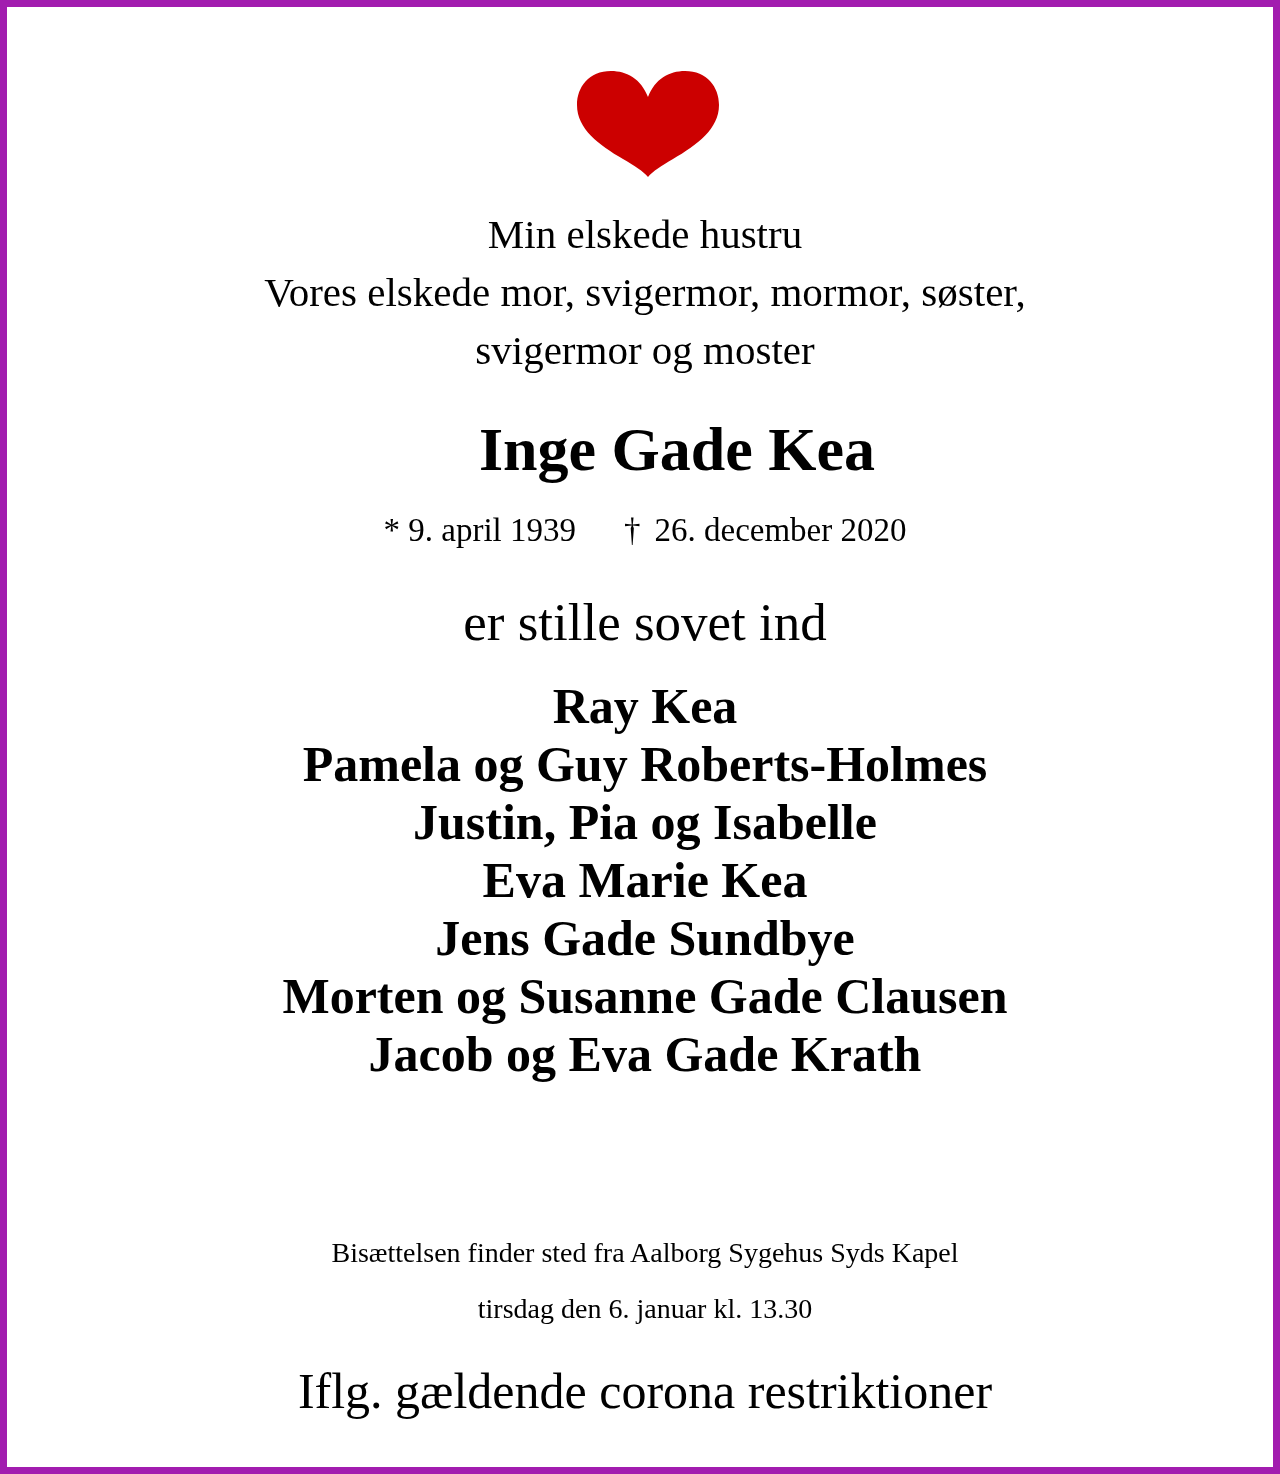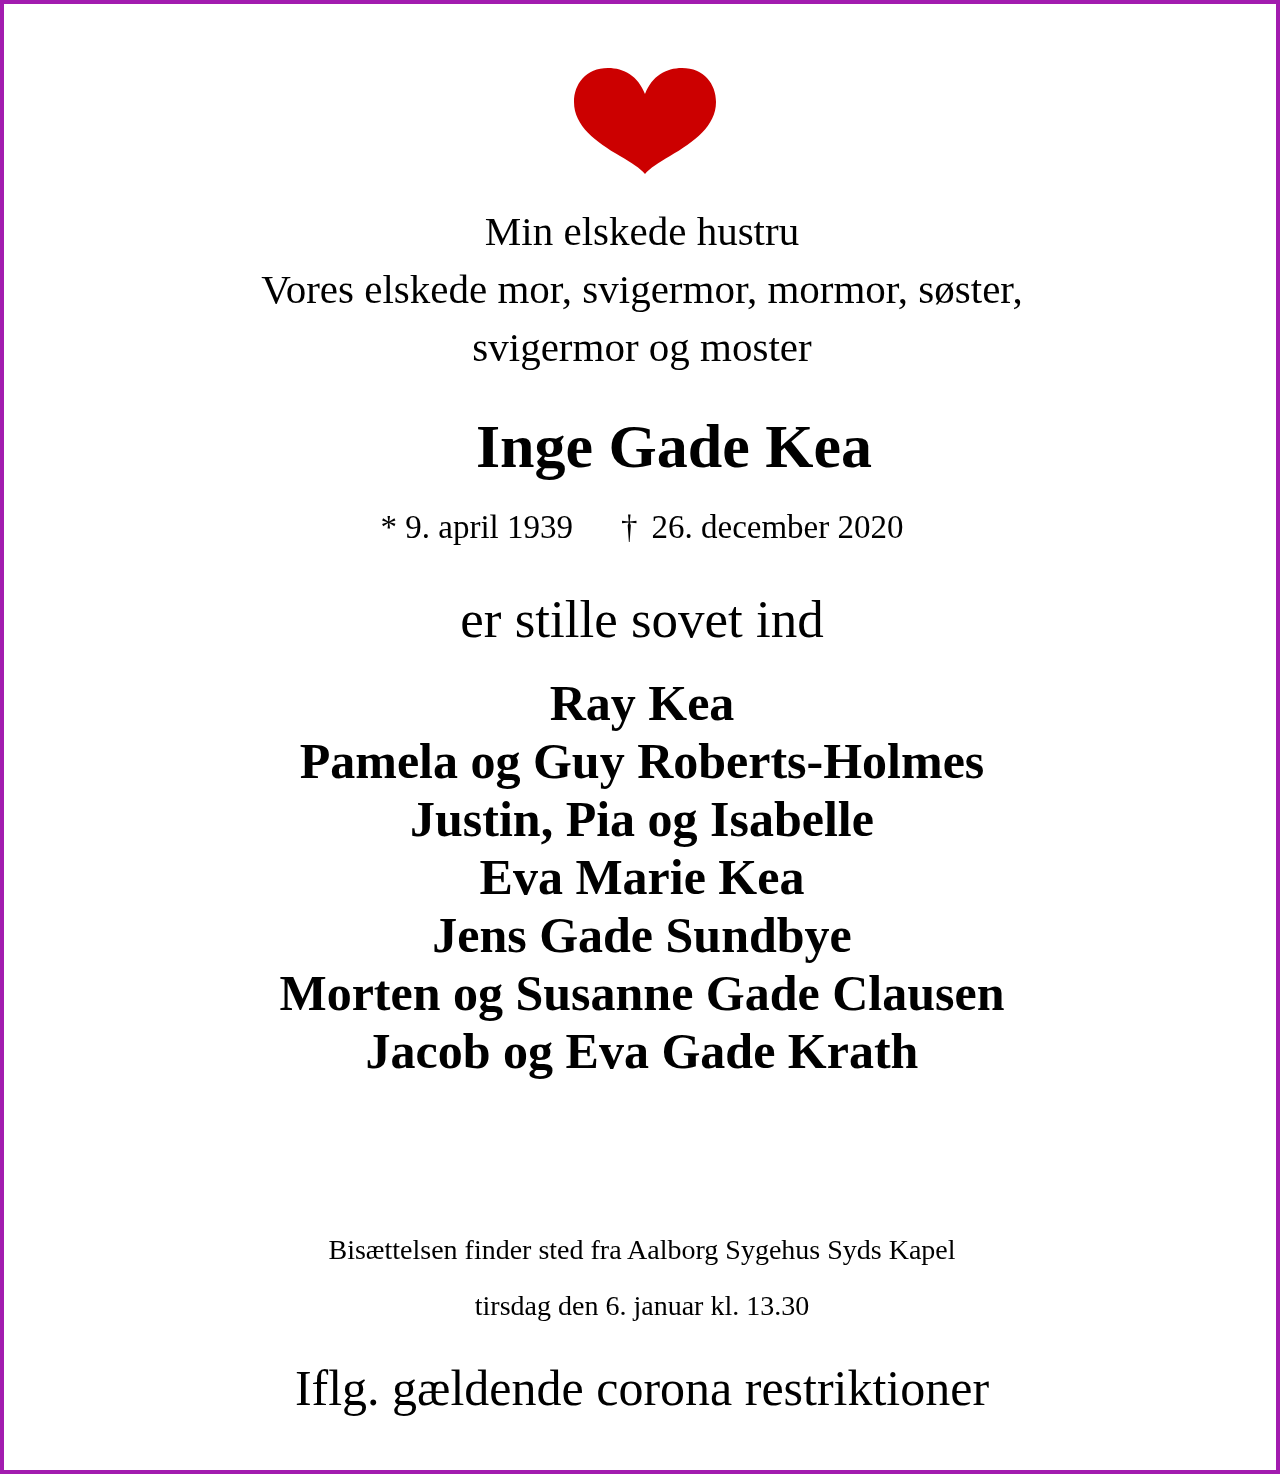--- a/index.html
+++ b/index.html
@@ -12,21 +12,21 @@
       height: 1474px;
       position: relative;
       overflow: hidden;
     }
     .frame {
       position: absolute;
       left: 0; top: 0;
       width: 1280px;
       height: 1474px;
       box-sizing: border-box;
-      border: 4px solid #a21caf;
+      border: 7px solid #a21caf;
       background: #ffffff;
       font-family: "Liberation Serif", "DejaVu Serif", serif;
       color: #000000;
       text-align: center;
       padding-left: 22px;
     }
     .heart {
       position: absolute;
       left: 568px;
       top: 58px;

